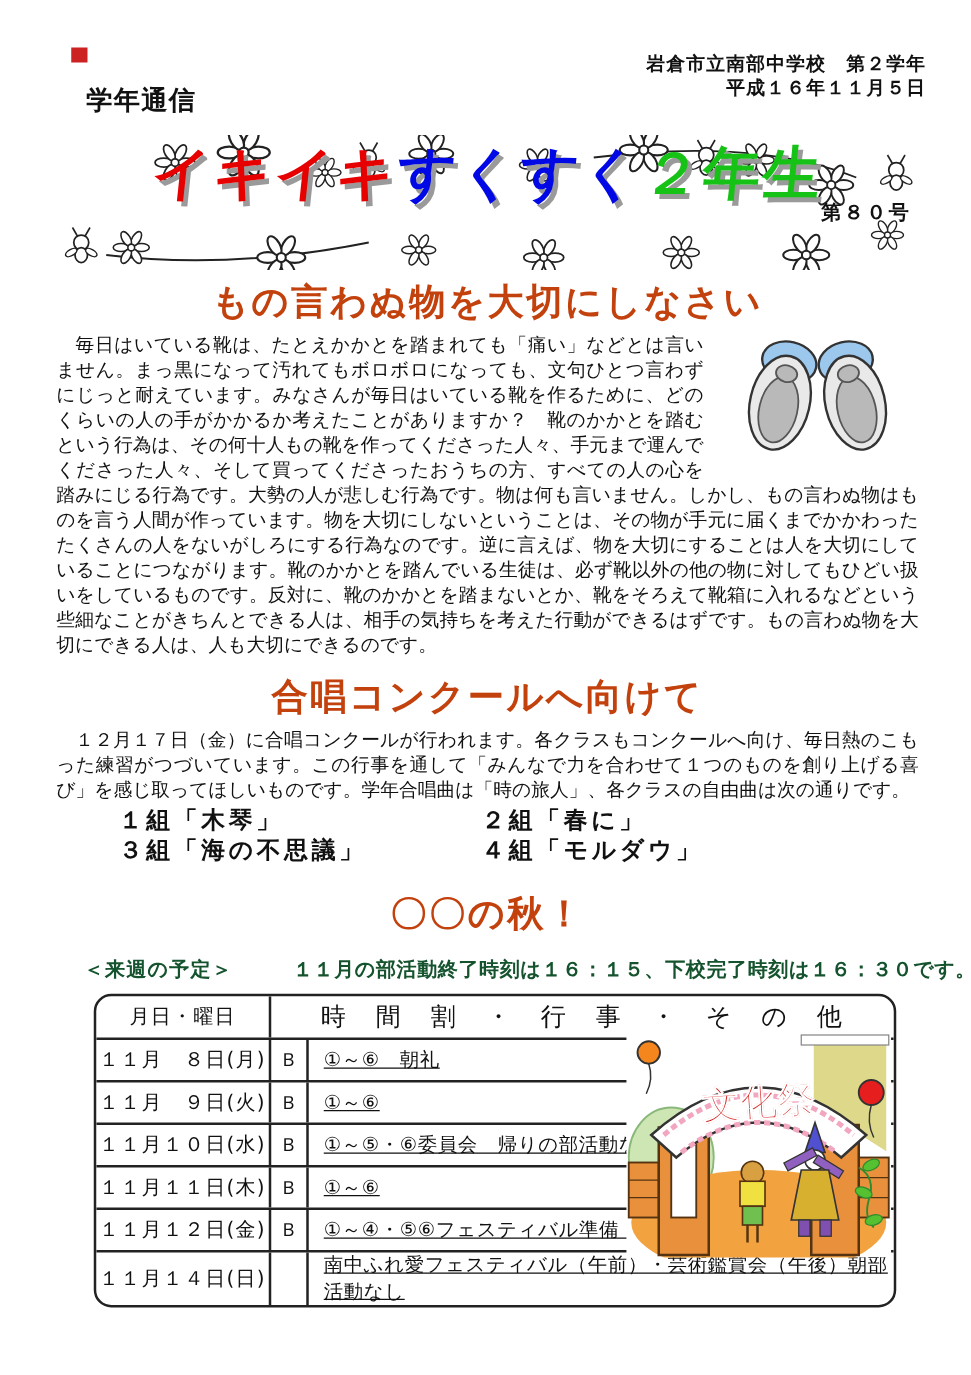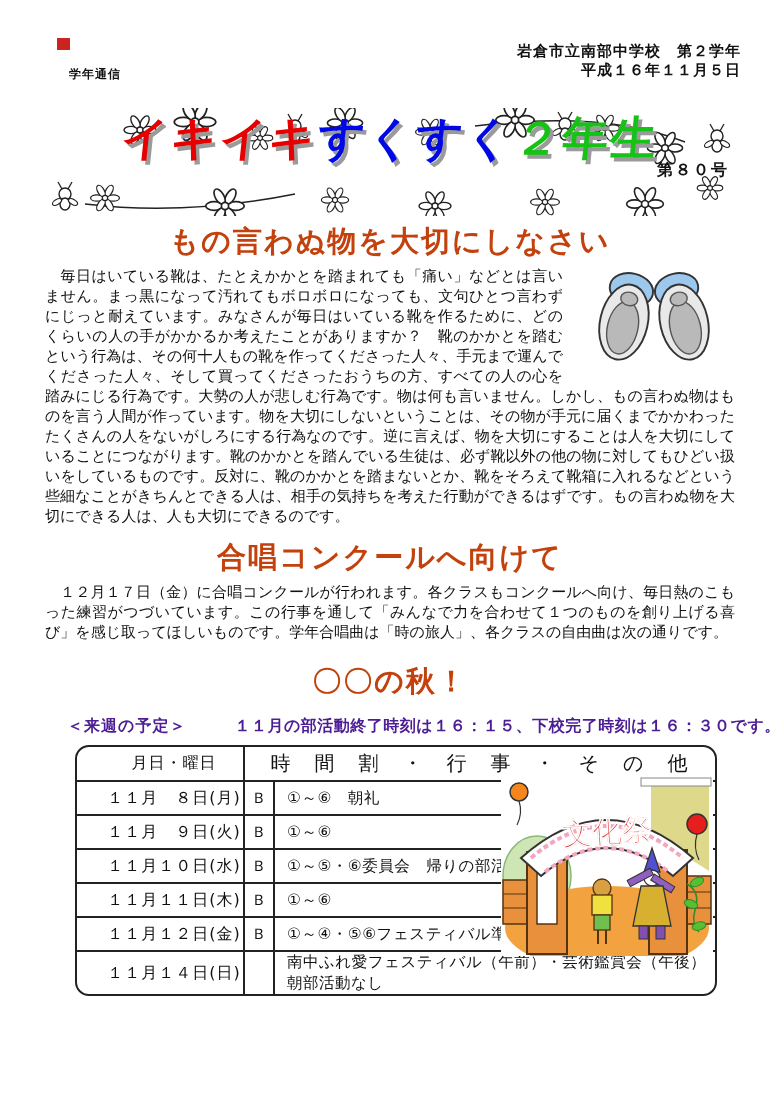--- a/index.html
+++ b/index.html
@@ -1,21 +1,21 @@
 <!DOCTYPE html>
 <html lang="ja"><head>
 <meta charset="utf-8">
 <style>
   html,body{margin:0;padding:0;background:#fff;}
   .page{position:relative;width:777px;height:1100px;background:#fff;overflow:hidden;
         font-family:"DejaVu Sans",sans-serif;color:#111;}
 
   
   .corner-mark{position:absolute;left:57px;top:38px;width:13px;height:12px;background:#cc2222;}
-  .pub-type{position:absolute;left:69px;top:66px;font-size:12px;font-weight:bold;letter-spacing:1px;}
+  .pub-type{position:absolute;left:69px;top:66px;font-size:21px;font-weight:bold;letter-spacing:1px;}
   .school-info{position:absolute;right:36px;top:42px;text-align:right;font-size:15px;font-weight:bold;line-height:19px;letter-spacing:1px;}
 
   
   .content{position:absolute;left:45px;top:86px;width:690px;}
   .banner{position:relative;height:108px;}
   .flower-art{position:absolute;left:0;top:0;z-index:0;}
   .main-title{position:relative;z-index:1;text-align:center;margin-top:22px;
       font-size:46px;font-weight:bold;letter-spacing:2px;transform:skewX(-6deg);
       text-shadow:4px 4px 0 #9a9a9a;white-space:nowrap;}
   .t-red{color:#e60000;} .t-blue{color:#0008e6;} .t-green{color:#17c217;}
@@ -24,33 +24,33 @@
   
   .art-title{margin:6px 0 4px 0;text-align:center;color:#c2410c;font-size:29px;font-weight:bold;letter-spacing:2px;}
   .body-text{font-size:15px;line-height:20px;text-align:justify;margin:0;}
   .body-text p{margin:0;}
   .shoes-illust{float:right;width:162px;height:100px;margin:2px 0 4px 10px;}
 
   .class-grid{display:grid;grid-template-columns:290px 1fr;padding-left:50px;
       font-size:19px;font-weight:bold;letter-spacing:3px;line-height:24px;margin:2px 0 0 0;}
 
   
-  .plan-line{display:flex;margin-top:14px;font-size:16px;font-weight:bold;color:#4c1d95;white-space:nowrap;}
+  .plan-line{display:flex;margin-top:14px;font-size:16px;font-weight:bold;color:#14532d;white-space:nowrap;}
   .plan-label{margin-left:22px;letter-spacing:1px;}
   .plan-notice{margin-left:48px;letter-spacing:0.5px;}
 
   
   .table-zone{position:relative;margin:8px 0 0 30px;width:642px;}
   .sched{border:2px solid #222;border-radius:14px;overflow:hidden;background:#fff;}
-  .srow{display:grid;grid-template-columns:140px 30px 1fr;border-top:2px solid #222;min-height:32px;align-items:center;padding-left:28px;}
+  .srow{display:grid;grid-template-columns:140px 30px 1fr;border-top:2px solid #222;min-height:32px;align-items:center;}
   .srow.head{grid-template-columns:140px 1fr;border-top:none;min-height:33px;}
   .c1{height:100%;display:flex;align-items:center;justify-content:center;border-right:2px solid #222;
       font-size:16px;letter-spacing:1px;}
   .c2{height:100%;display:flex;align-items:center;justify-content:center;border-right:2px solid #222;font-size:15px;}
-  .c3{padding-left:12px;font-size:15.5px;letter-spacing:0.5px;}
+  .c3{padding-left:12px;font-size:15.5px;letter-spacing:0.5px;text-decoration:underline;}
   .chead{justify-content:center;display:flex;font-size:20px;letter-spacing:2px;}
 
   .festival-illust{position:absolute;right:4px;top:31px;width:212px;height:180px;z-index:2;}
 </style>
 </head>
 <body>
 
 <div class="page">
 
   <div class="corner-mark"></div>
@@ -123,20 +123,26 @@
           <ellipse cx="0" cy="7" rx="25" ry="40" fill="#e9e9e9" stroke="#333" stroke-width="2"></ellipse>
           <ellipse cx="0" cy="13" rx="16" ry="28" fill="#b9b9b9" stroke="#555" stroke-width="1.5"></ellipse>
           <ellipse cx="0" cy="-18" rx="9" ry="7" fill="#b9b9b9" stroke="#555" stroke-width="1.5"></ellipse>
         </g>
       </svg>
       <p>　毎日はいている靴は、たとえかかとを踏まれても「痛い」などとは言いません。まっ黒になって汚れてもボロボロになっても、文句ひとつ言わずにじっと耐えています。みなさんが毎日はいている靴を作るために、どのくらいの人の手がかかるか考えたことがありますか？　靴のかかとを踏むという行為は、その何十人もの靴を作ってくださった人々、手元まで運んでくださった人々、そして買ってくださったおうちの方、すべての人の心を踏みにじる行為です。大勢の人が悲しむ行為です。物は何も言いません。しかし、もの言わぬ物はものを言う人間が作っています。物を大切にしないということは、その物が手元に届くまでかかわったたくさんの人をないがしろにする行為なのです。逆に言えば、物を大切にすることは人を大切にしていることにつながります。靴のかかとを踏んでいる生徒は、必ず靴以外の他の物に対してもひどい扱いをしているものです。反対に、靴のかかとを踏まないとか、靴をそろえて靴箱に入れるなどという些細なことがきちんとできる人は、相手の気持ちを考えた行動ができるはずです。もの言わぬ物を大切にできる人は、人も大切にできるのです。</p>
     </div>
 
     <div class="art-title" style="margin-top:12px;">合唱コンクールへ向けて</div>
     <p class="body-text">　１２月１７日（金）に合唱コンクールが行われます。各クラスもコンクールへ向け、毎日熱のこもった練習がつづいています。この行事を通して「みんなで力を合わせて１つのものを創り上げる喜び」を感じ取ってほしいものです。学年合唱曲は「時の旅人」、各クラスの自由曲は次の通りです。</p>
+    <div class="class-grid">
+      <div>１組「木琴」</div>
+      <div>２組「春に」</div>
+      <div>３組「海の不思議」</div>
+      <div>４組「モルダウ」</div>
+    </div>
 
     <div class="art-title" style="margin-top:20px;">〇〇の秋！</div>
 
     <div class="plan-line">
       <span class="plan-label">＜来週の予定＞</span>
       <span class="plan-notice">１１月の部活動終了時刻は１６：１５、下校完了時刻は１６：３０です。</span>
     </div>
 
     <div class="table-zone">
       <div class="sched">

